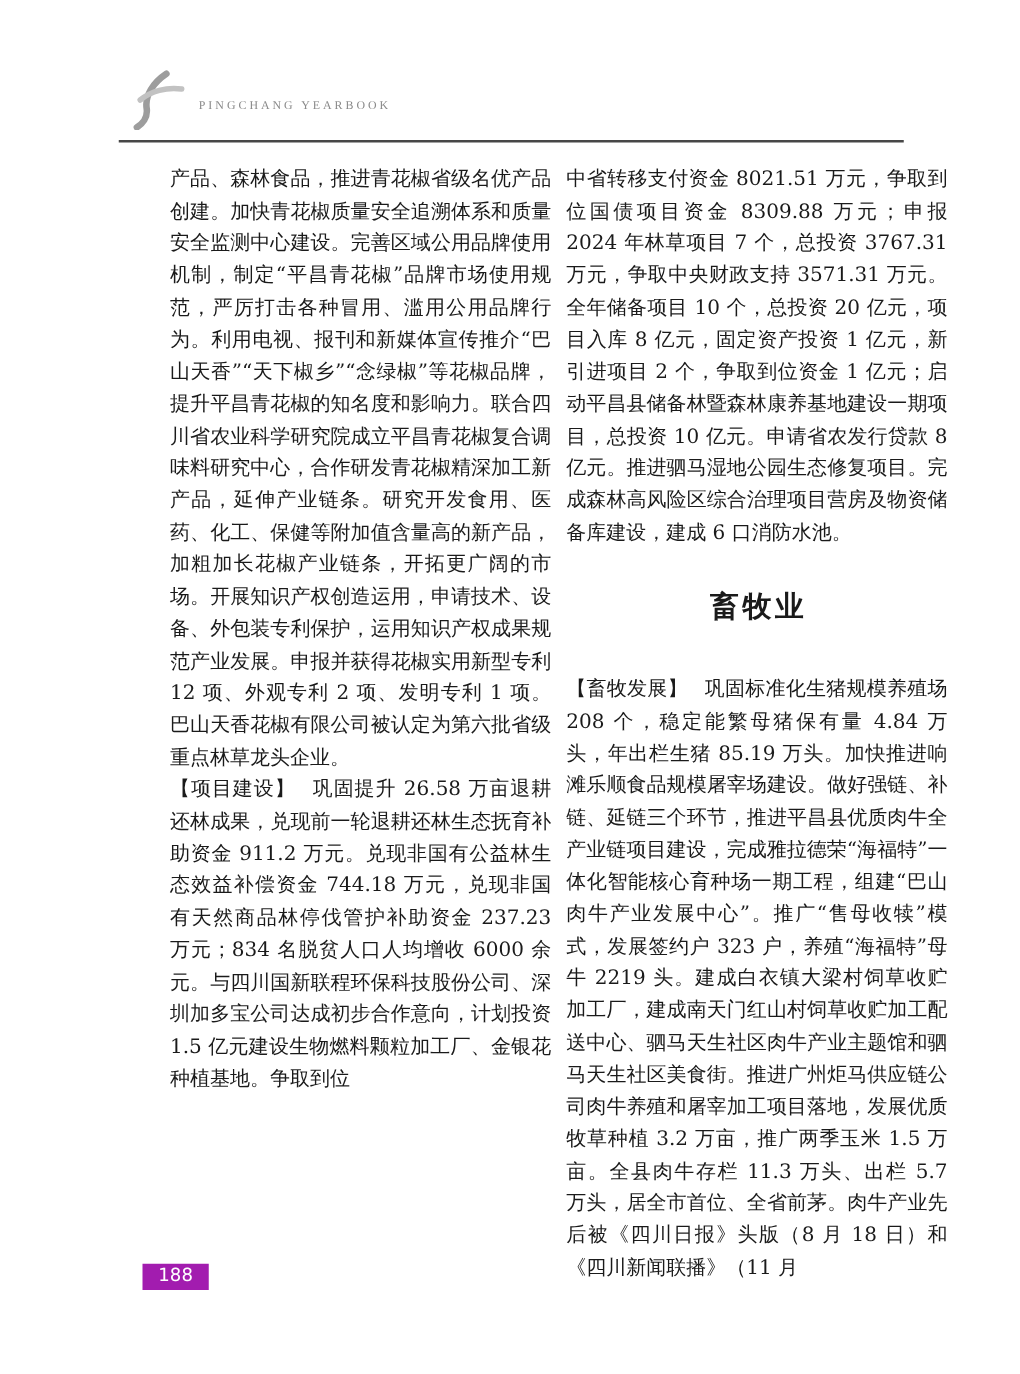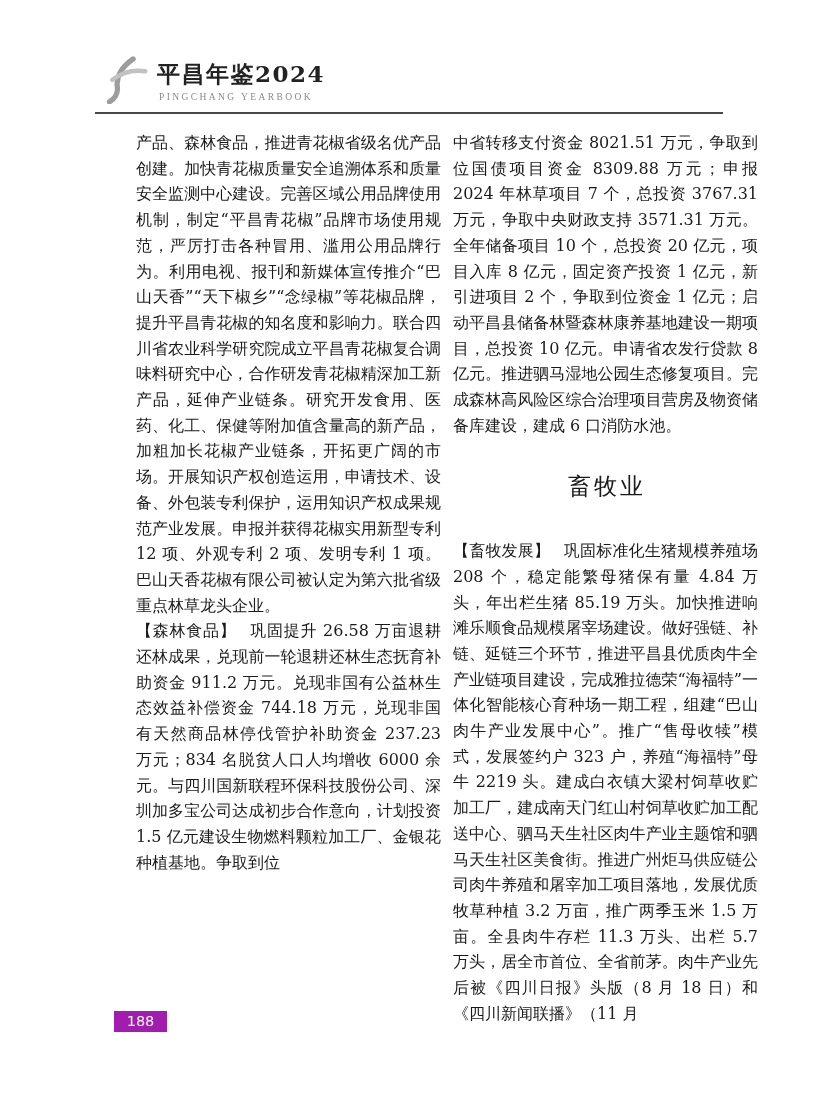--- a/index.html
+++ b/index.html
@@ -50,21 +50,21 @@
   }
   .credit{
     text-align:right;
     font-style:italic;
     font-size:15px;
     margin-top:3px !important;
   }
   .section-title{
     text-align:center;
     font-family:"DejaVu Sans","Liberation Sans",sans-serif;
-    font-weight:normal;
+    font-weight:bold;
     font-size:23px;
     letter-spacing:3px;
     margin:36px 0 38px 0 !important;
     text-indent:3px;
   }
   
   .page-badge{
     position:absolute;left:114px;top:1011px;
     width:53px;height:21px;
     background:#a21caf;color:#ffffff;
@@ -78,31 +78,30 @@
 <div class="page">
 
   <div class="header">
     <span class="logo-icon">
       <svg width="42" height="48" viewBox="0 0 48 54" aria-hidden="true">
         <path d="M31 3 C19 11 11 23 13 35 C14 43 9 49 4 52" stroke="#9d9d9d" stroke-width="6" fill="none" stroke-linecap="round"></path>
         <path d="M7 27 C17 19 31 15 45 17" stroke="#c2c2c2" stroke-width="5" fill="none" stroke-linecap="round"></path>
       </svg>
     </span>
     <span class="logo-text">
-      <span class="logo-title">平昌年鉴2024</span>
       <span class="logo-subtitle">PINGCHANG YEARBOOK</span>
     </span>
   </div>
   <div class="header-rule"></div>
 
   <div class="columns">
 
     <div class="col">
       <p>产品、森林食品，推进青花椒省级名优产品创建。加快青花椒质量安全追溯体系和质量安全监测中心建设。完善区域公用品牌使用机制，制定“平昌青花椒”品牌市场使用规范，严厉打击各种冒用、滥用公用品牌行为。利用电视、报刊和新媒体宣传推介“巴山天香”“天下椒乡”“念绿椒”等花椒品牌，提升平昌青花椒的知名度和影响力。联合四川省农业科学研究院成立平昌青花椒复合调味料研究中心，合作研发青花椒精深加工新产品，延伸产业链条。研究开发食用、医药、化工、保健等附加值含量高的新产品，加粗加长花椒产业链条，开拓更广阔的市场。开展知识产权创造运用，申请技术、设备、外包装专利保护，运用知识产权成果规范产业发展。申报并获得花椒实用新型专利 12 项、外观专利 2 项、发明专利 1 项。巴山天香花椒有限公司被认定为第六批省级重点林草龙头企业。</p>
-      <p><span class="entry-label">【森林食品】</span><span>巩固提升 26.58 万亩退耕还林成果，兑现前一轮退耕还林生态抚育补助资金 911.2 万元。兑现非国有公益林生态效益补偿资金 744.18 万元，兑现非国有天然商品林停伐管护补助资金 237.23 万元；834 名脱贫人口人均增收 6000 余元。与四川国新联程环保科技股份公司、深圳加多宝公司达成初步合作意向，计划投资 1.5 亿元建设生物燃料颗粒加工厂、金银花种植基地。争取到位</span></p>
+      <p><span class="entry-label">【项目建设】</span><span>巩固提升 26.58 万亩退耕还林成果，兑现前一轮退耕还林生态抚育补助资金 911.2 万元。兑现非国有公益林生态效益补偿资金 744.18 万元，兑现非国有天然商品林停伐管护补助资金 237.23 万元；834 名脱贫人口人均增收 6000 余元。与四川国新联程环保科技股份公司、深圳加多宝公司达成初步合作意向，计划投资 1.5 亿元建设生物燃料颗粒加工厂、金银花种植基地。争取到位</span></p>
     </div>
 
     <div class="col">
       <p>中省转移支付资金 8021.51 万元，争取到位国债项目资金 8309.88 万元；申报 2024 年林草项目 7 个，总投资 3767.31 万元，争取中央财政支持 3571.31 万元。全年储备项目 10 个，总投资 20 亿元，项目入库 8 亿元，固定资产投资 1 亿元，新引进项目 2 个，争取到位资金 1 亿元；启动平昌县储备林暨森林康养基地建设一期项目，总投资 10 亿元。申请省农发行贷款 8 亿元。推进驷马湿地公园生态修复项目。完成森林高风险区综合治理项目营房及物资储备库建设，建成 6 口消防水池。</p>
       <p class="section-title">畜牧业</p>
       <p><span class="entry-label">【畜牧发展】</span><span>巩固标准化生猪规模养殖场 208 个，稳定能繁母猪保有量 4.84 万头，年出栏生猪 85.19 万头。加快推进响滩乐顺食品规模屠宰场建设。做好强链、补链、延链三个环节，推进平昌县优质肉牛全产业链项目建设，完成雅拉德荣“海福特”一体化智能核心育种场一期工程，组建“巴山肉牛产业发展中心”。推广“售母收犊”模式，发展签约户 323 户，养殖“海福特”母牛 2219 头。建成白衣镇大梁村饲草收贮加工厂，建成南天门红山村饲草收贮加工配送中心、驷马天生社区肉牛产业主题馆和驷马天生社区美食街。推进广州炬马供应链公司肉牛养殖和屠宰加工项目落地，发展优质牧草种植 3.2 万亩，推广两季玉米 1.5 万亩。全县肉牛存栏 11.3 万头、出栏 5.7 万头，居全市首位、全省前茅。肉牛产业先后被《四川日报》头版（8 月 18 日）和《四川新闻联播》（11 月</span></p>
     </div>
 
   </div>
 

